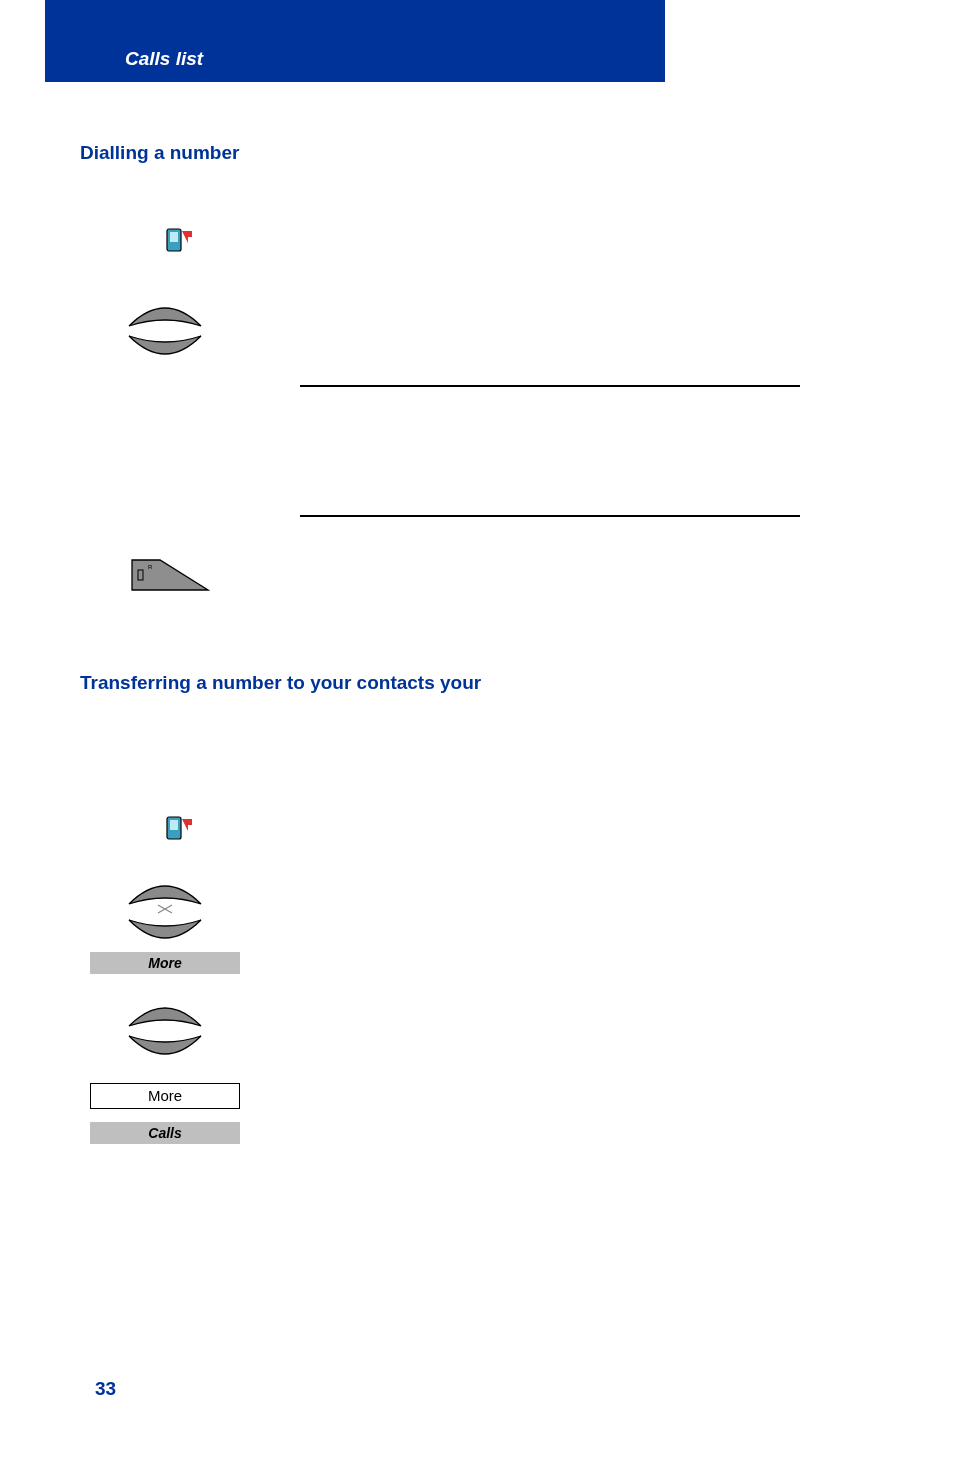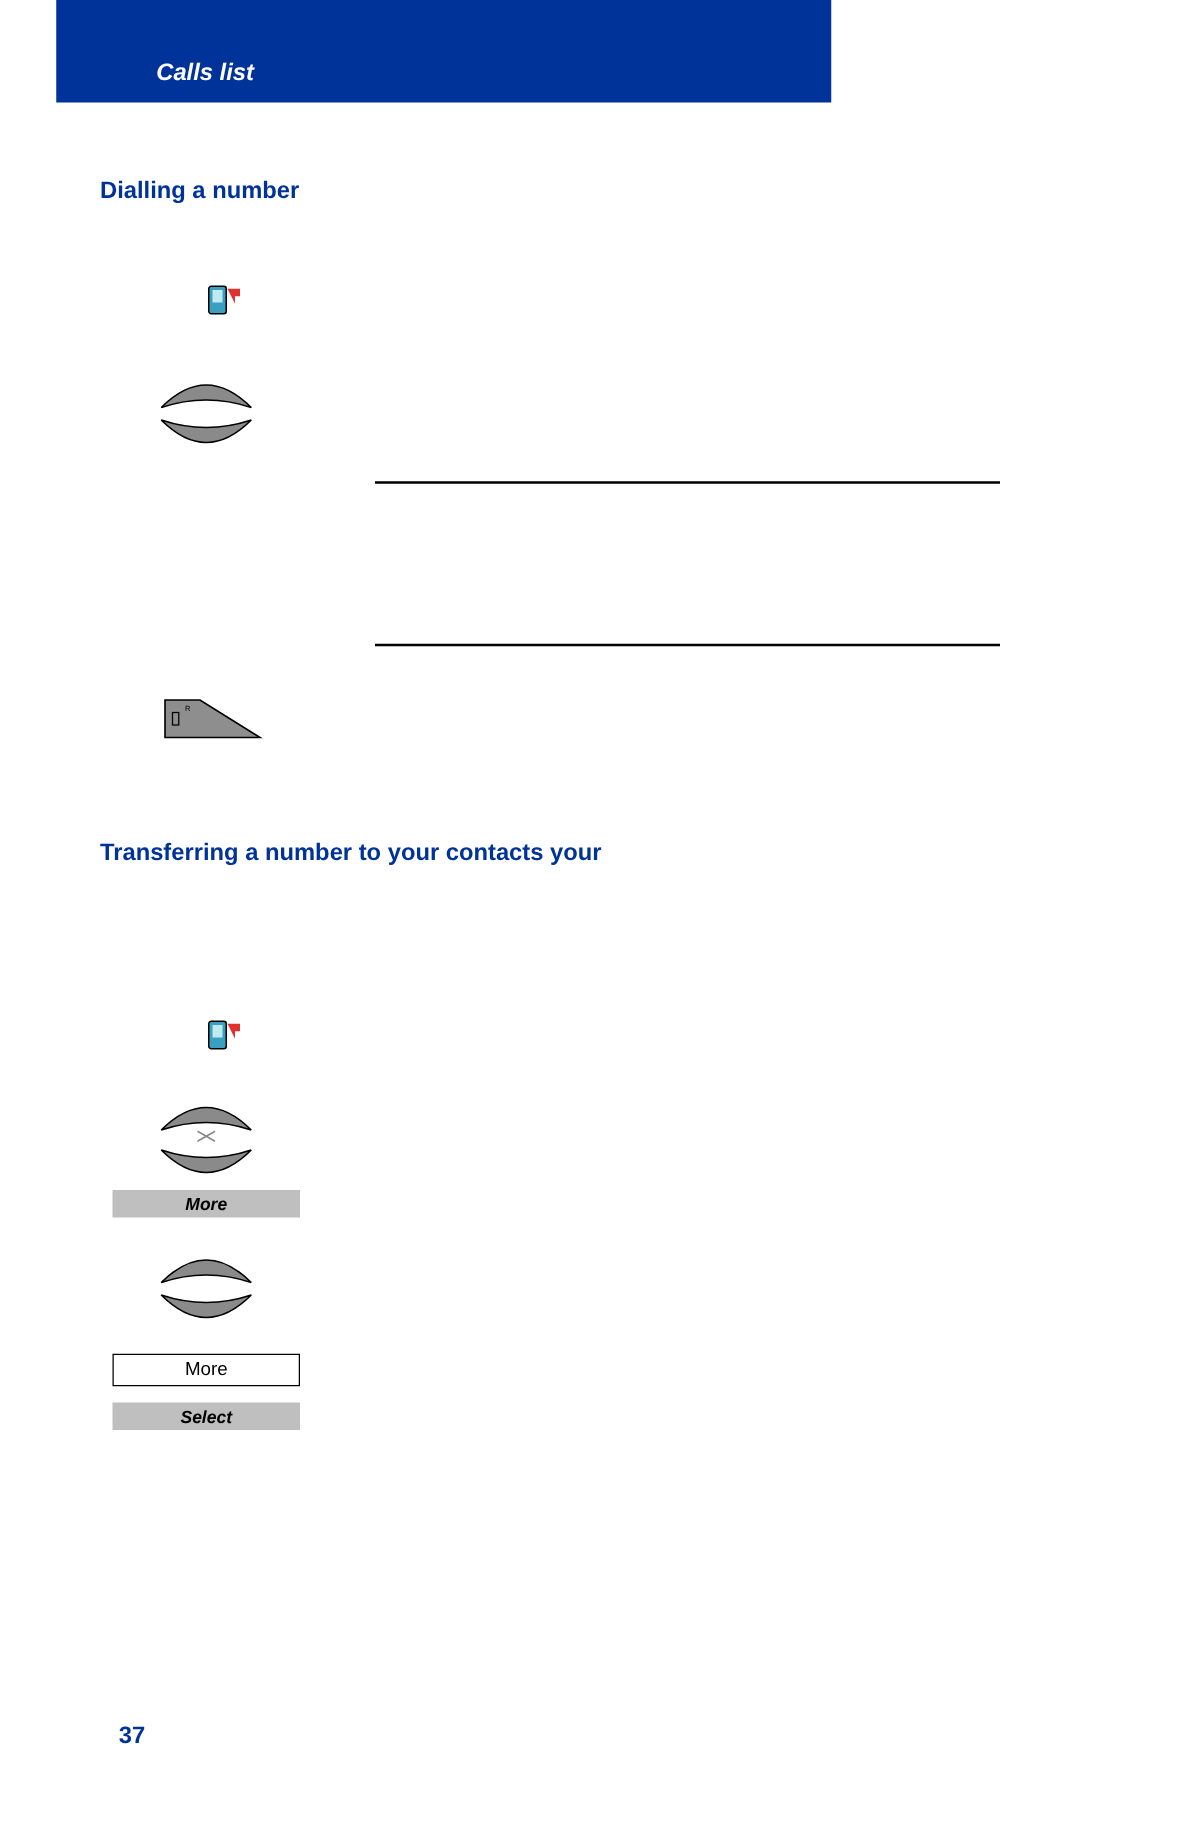--- a/index.html
+++ b/index.html
@@ -165,15 +165,15 @@
   <svg class="arc-up" viewBox="0 0 80 28">
     <path d="M4 26 Q40 -10 76 26 Q40 14 4 26 Z" fill="#8a8a8a" stroke="#000" stroke-width="1.3"></path>
   </svg>
   <svg class="arc-down" viewBox="0 0 80 28">
     <path d="M4 2 Q40 38 76 2 Q40 14 4 2 Z" fill="#8a8a8a" stroke="#000" stroke-width="1.3"></path>
   </svg>
 </div>
 
 <div class="outline-button" style="top:1083px;">More</div>
 
-<div class="soft-button" style="top:1122px;">Select</div>
+<div class="soft-button" style="top:1122px;">Calls</div>
 
-<div class="page-num">37</div>
+<div class="page-num">33</div>
 
 </body></html>

